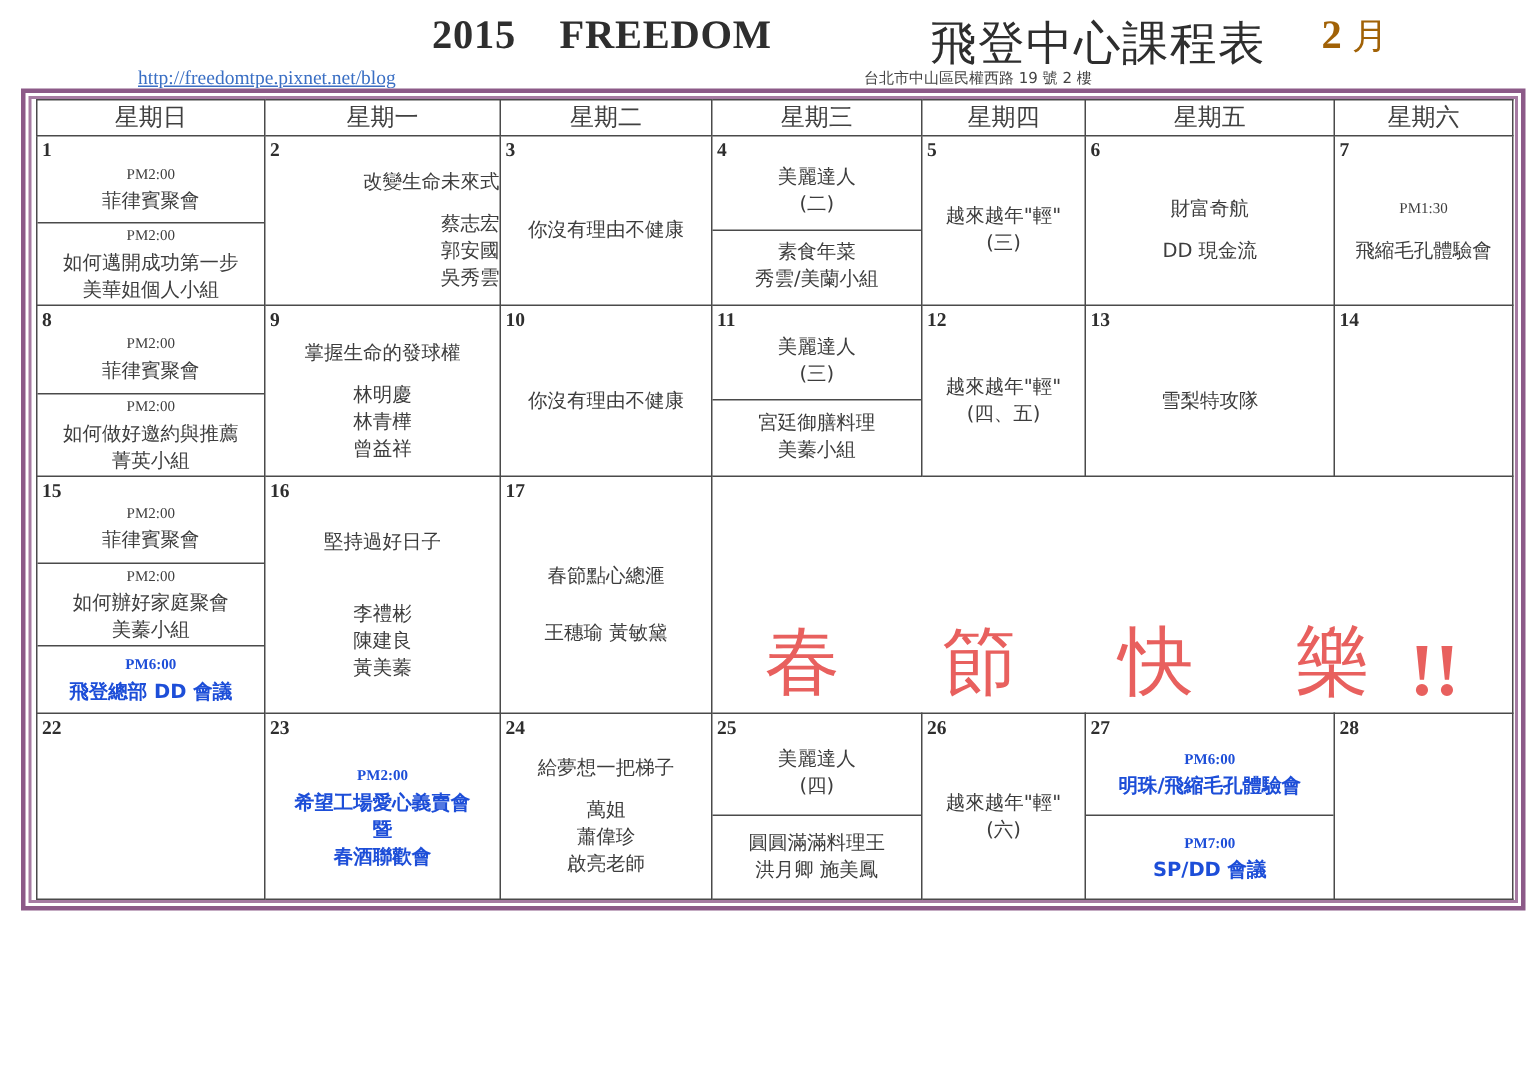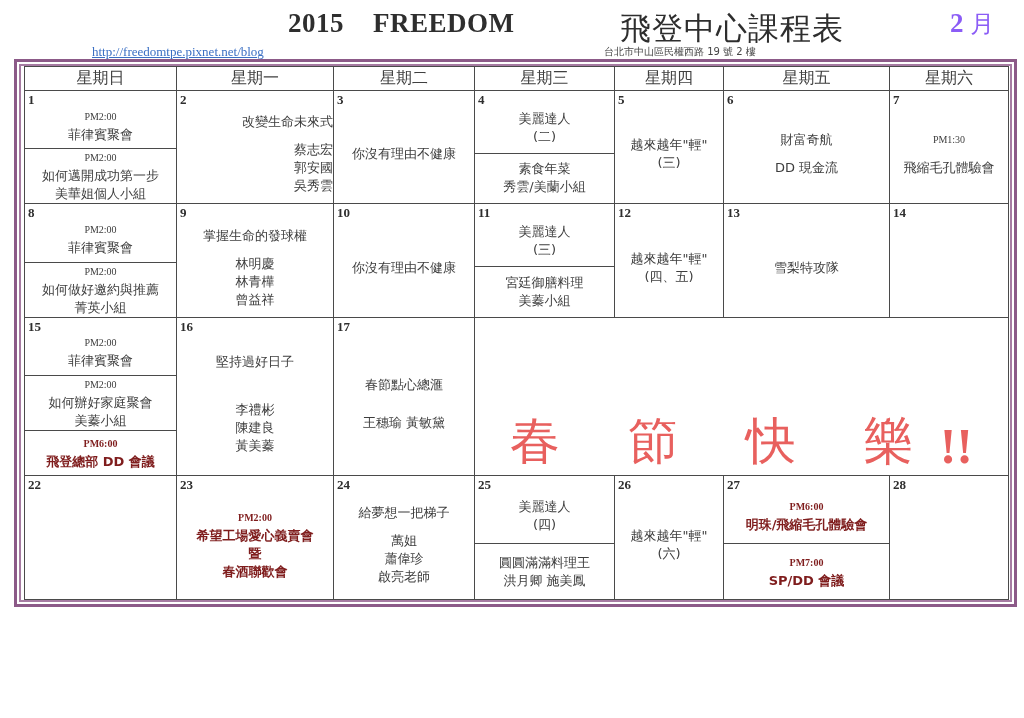--- a/index.html
+++ b/index.html
@@ -9,30 +9,30 @@
   }
   .title-en {
     position: absolute; left: 288px; top: 8px; font-family: "Liberation Serif", serif;
     font-weight: bold; font-size: 27px; color: #2e2e2e; letter-spacing: 0.5px; white-space: pre;
   }
   .title-zh {
     position: absolute; left: 620px; top: 8px; font-family: "DejaVu Sans", sans-serif;
     font-size: 31px; color: #2e2e2e; letter-spacing: 1px;
   }
   .title-month {
-    position: absolute; left: 950px; top: 8px; font-family: "Liberation Serif", serif;
-    font-size: 27px; color: #8b5cf6; font-weight: bold;
+    position: absolute; left: 881px; top: 8px; font-family: "Liberation Serif", serif;
+    font-size: 27px; color: #a16207; font-weight: bold;
   }
   .title-month .zh { font-family: "DejaVu Sans", sans-serif; font-weight: normal; font-size: 24px; }
   .blog-link {
     position: absolute; left: 92px; top: 44px; font-family: "Liberation Serif", serif;
     font-size: 13px; color: #3a6fc4; text-decoration: underline;
   }
   .address {
-    position: absolute; left: 604px; top: 45px; font-family: "DejaVu Sans", sans-serif;
+    position: absolute; left: 576px; top: 45px; font-family: "DejaVu Sans", sans-serif;
     font-size: 10px; color: #444;
   }
   .tel {
     position: absolute; left: 892px; top: 60px; font-family: "Liberation Serif", serif;
     font-size: 13px; color: #1d4ed8; text-decoration: underline;
   }
   .frame {
     position: absolute; left: 14px; top: 59px; width: 1003px; height: 548px;
     border: 3px solid #8c5a88; box-shadow: inset 0 0 0 2px #ffffff, inset 0 0 0 4px #a67ba2;
     box-sizing: border-box; background: #fff;
@@ -48,21 +48,21 @@
   }
   .daynum {
     position: absolute; left: 3px; top: 1px; font-family: "Liberation Serif", serif; font-weight: bold;
     font-size: 13px; color: #2e2e2e; z-index: 2;
   }
   .cellbox { position: absolute; left: 0; right: 0; top: 0; bottom: 0; display: flex; flex-direction: column; }
   .seg { flex: 1; display: flex; flex-direction: column; justify-content: center; align-items: center; text-align: center; }
   .seg + .seg { border-top: 1.5px solid #4a4a4a; }
   .line { font-family: "DejaVu Sans", sans-serif; font-size: 13px; line-height: 18px; color: #3d3d3d; white-space: nowrap; }
   .line.time { font-family: "Liberation Serif", serif; font-size: 10px; }
-  .line.bold { font-weight: bold; color: #7f1d1d; }
+  .line.bold { font-weight: bold; color: #1d4ed8; }
   .line.gap { height: 10px; }
   .greeting {
     position: absolute; left: 0; right: 0; top: 0; bottom: 0; display: flex; align-items: flex-end; justify-content: center;
     font-family: "DejaVu Serif", serif; font-size: 50px; color: #e8605e; letter-spacing: 26px;
   }
   .greeting .bang { font-family: "Liberation Serif", serif; font-weight: bold; letter-spacing: 0; }
 </style>
 </head>
 <body>
 

